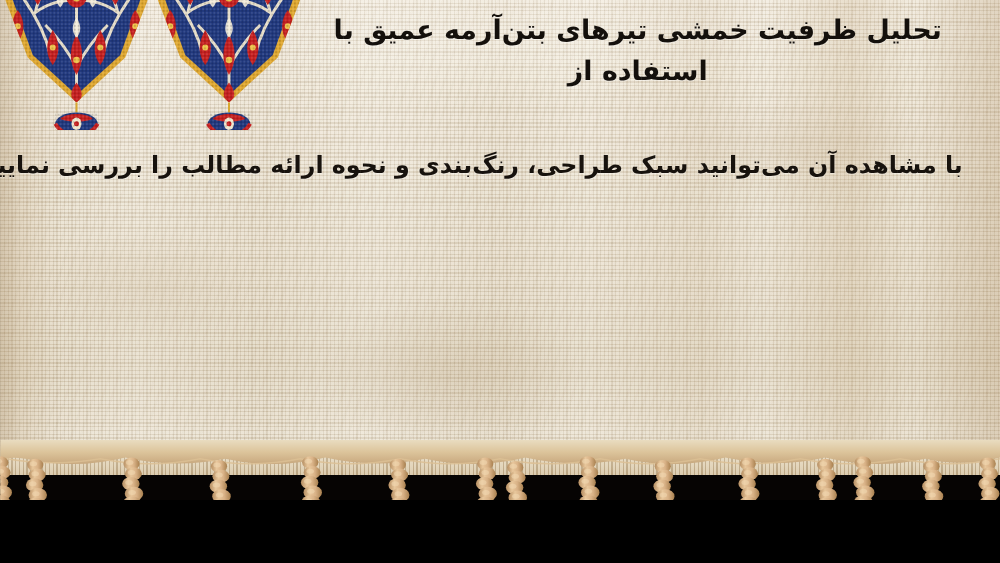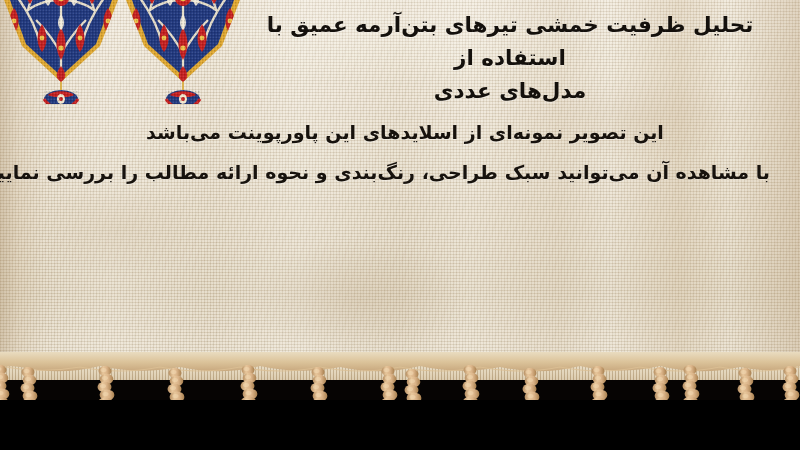--- a/index.html
+++ b/index.html
@@ -404,21 +404,19 @@
         <use href="#tassel" x="660" y="16"></use>
         <use href="#tassel" x="690" y="14"></use>
         <use href="#tassel" x="745" y="17"></use>
         <use href="#tassel" x="790" y="15"></use>
       </g>
     </svg>
   </div>
 
   <div class="title">
     <span>تحلیل ظرفیت خمشی تیرهای بتن‌آرمه عمیق با استفاده از</span><br>
-    <span>مدل‌های عددی</span>
   </div>
 
   <div class="body-block">
-    <span class="body-line">این تصویر نمونه‌ای از اسلایدهای این پاورپوینت می‌باشد</span>
     <span class="body-line">با مشاهده آن می‌توانید سبک طراحی، رنگ‌بندی و نحوه ارائه مطالب را بررسی نمایید</span>
   </div>
 
 </div>
 
 </body></html>

